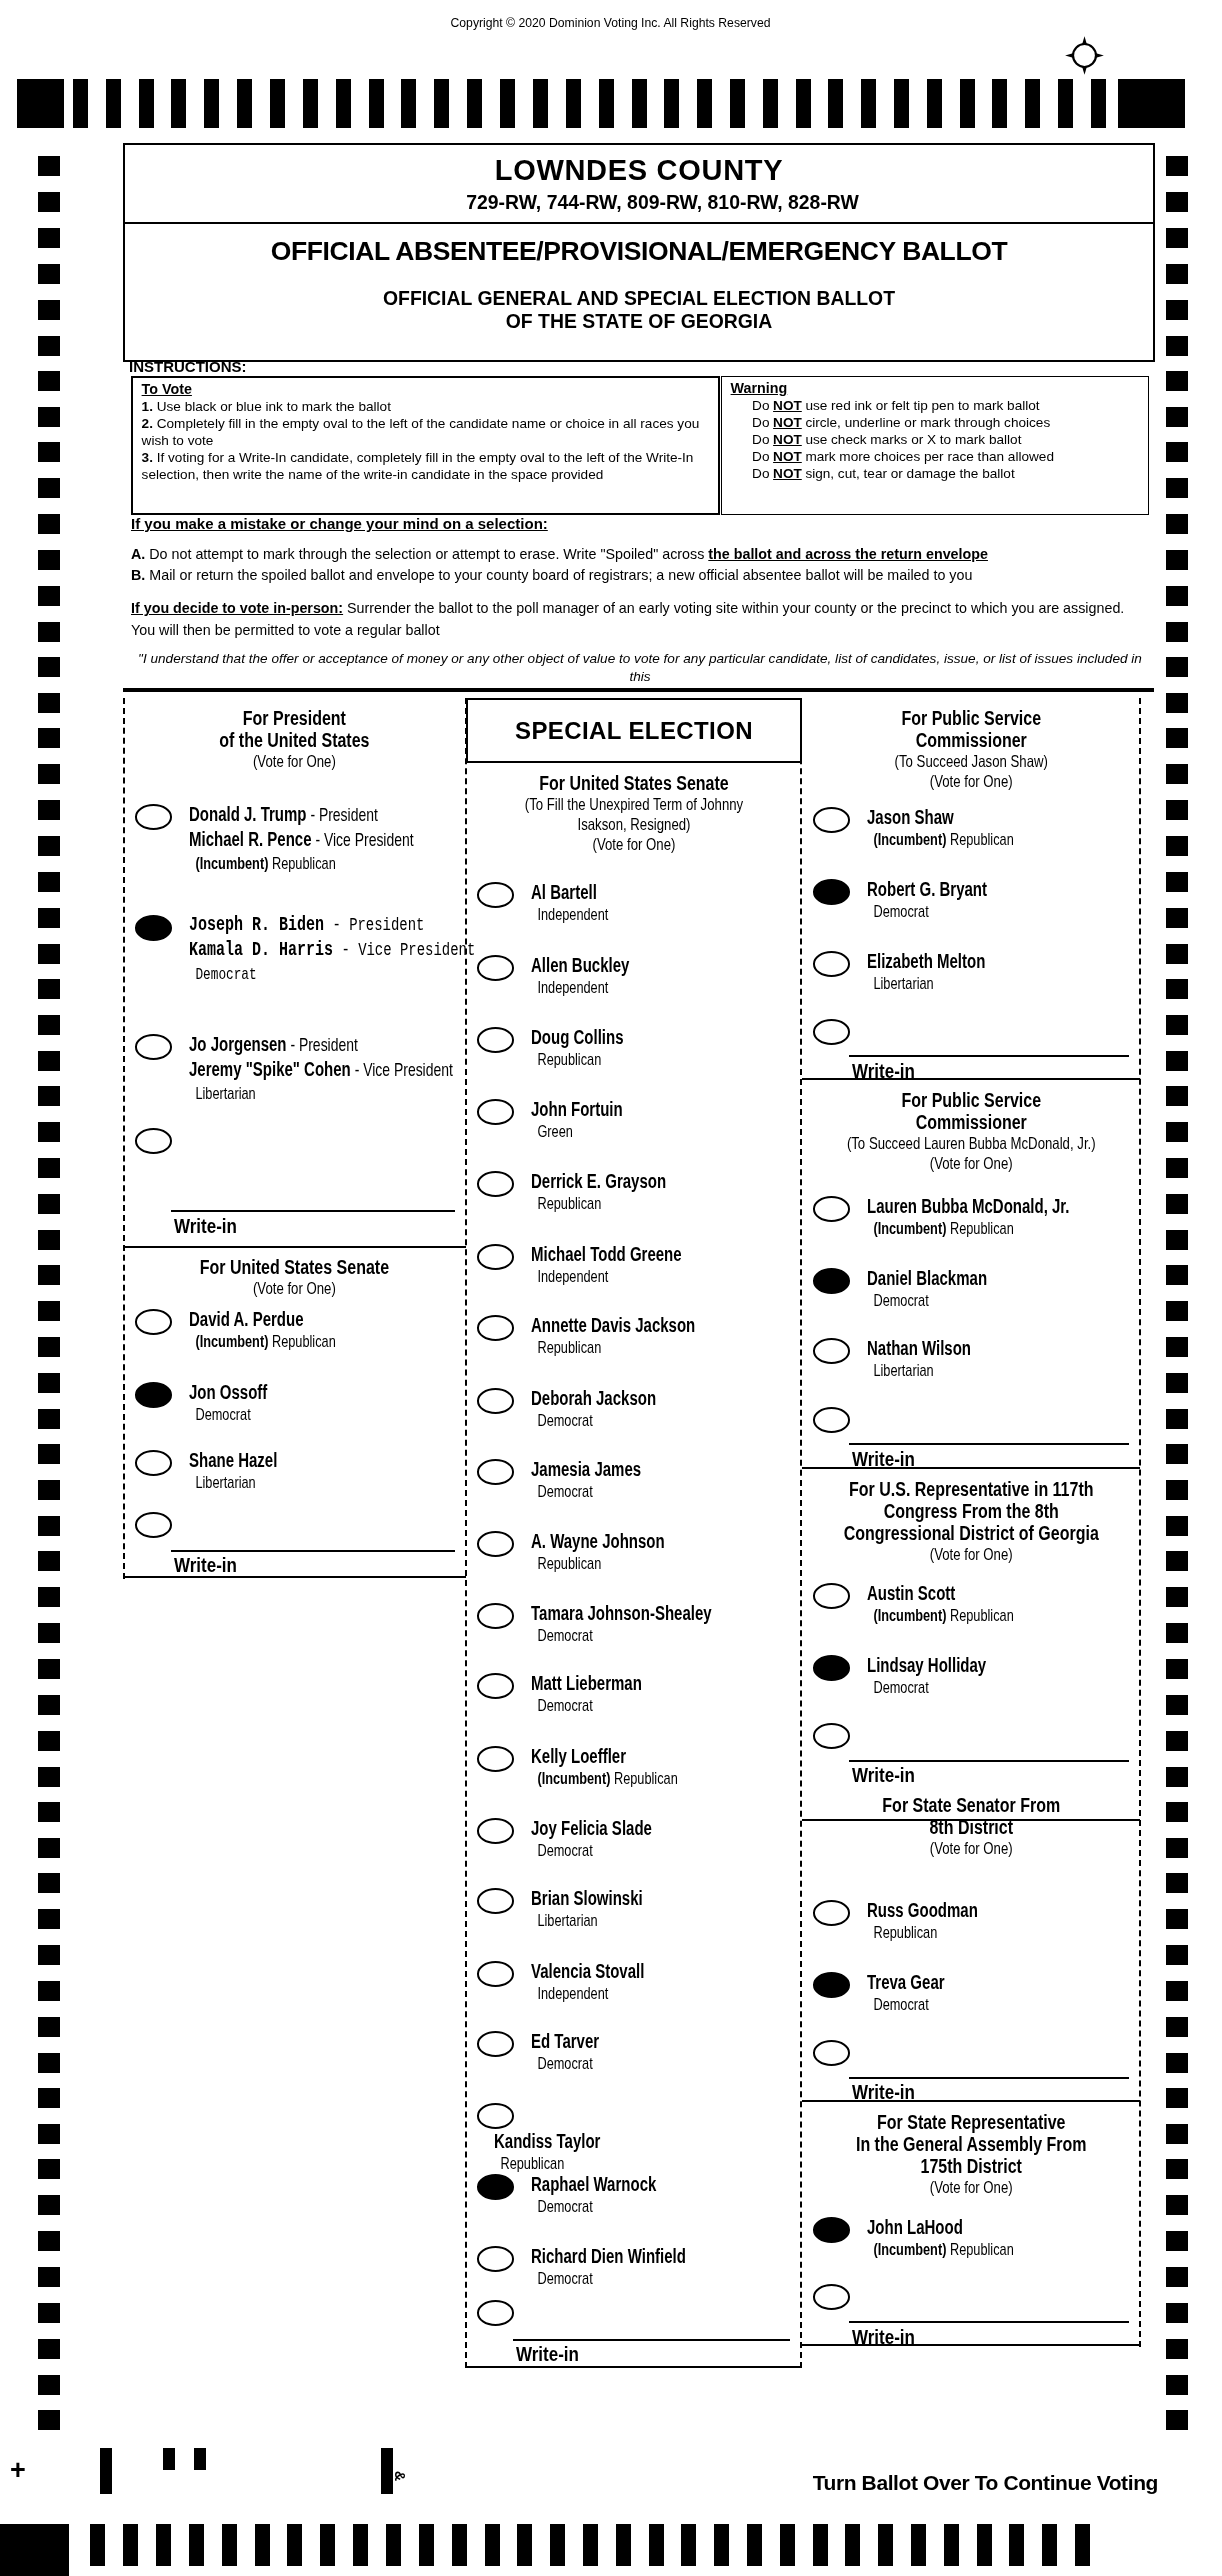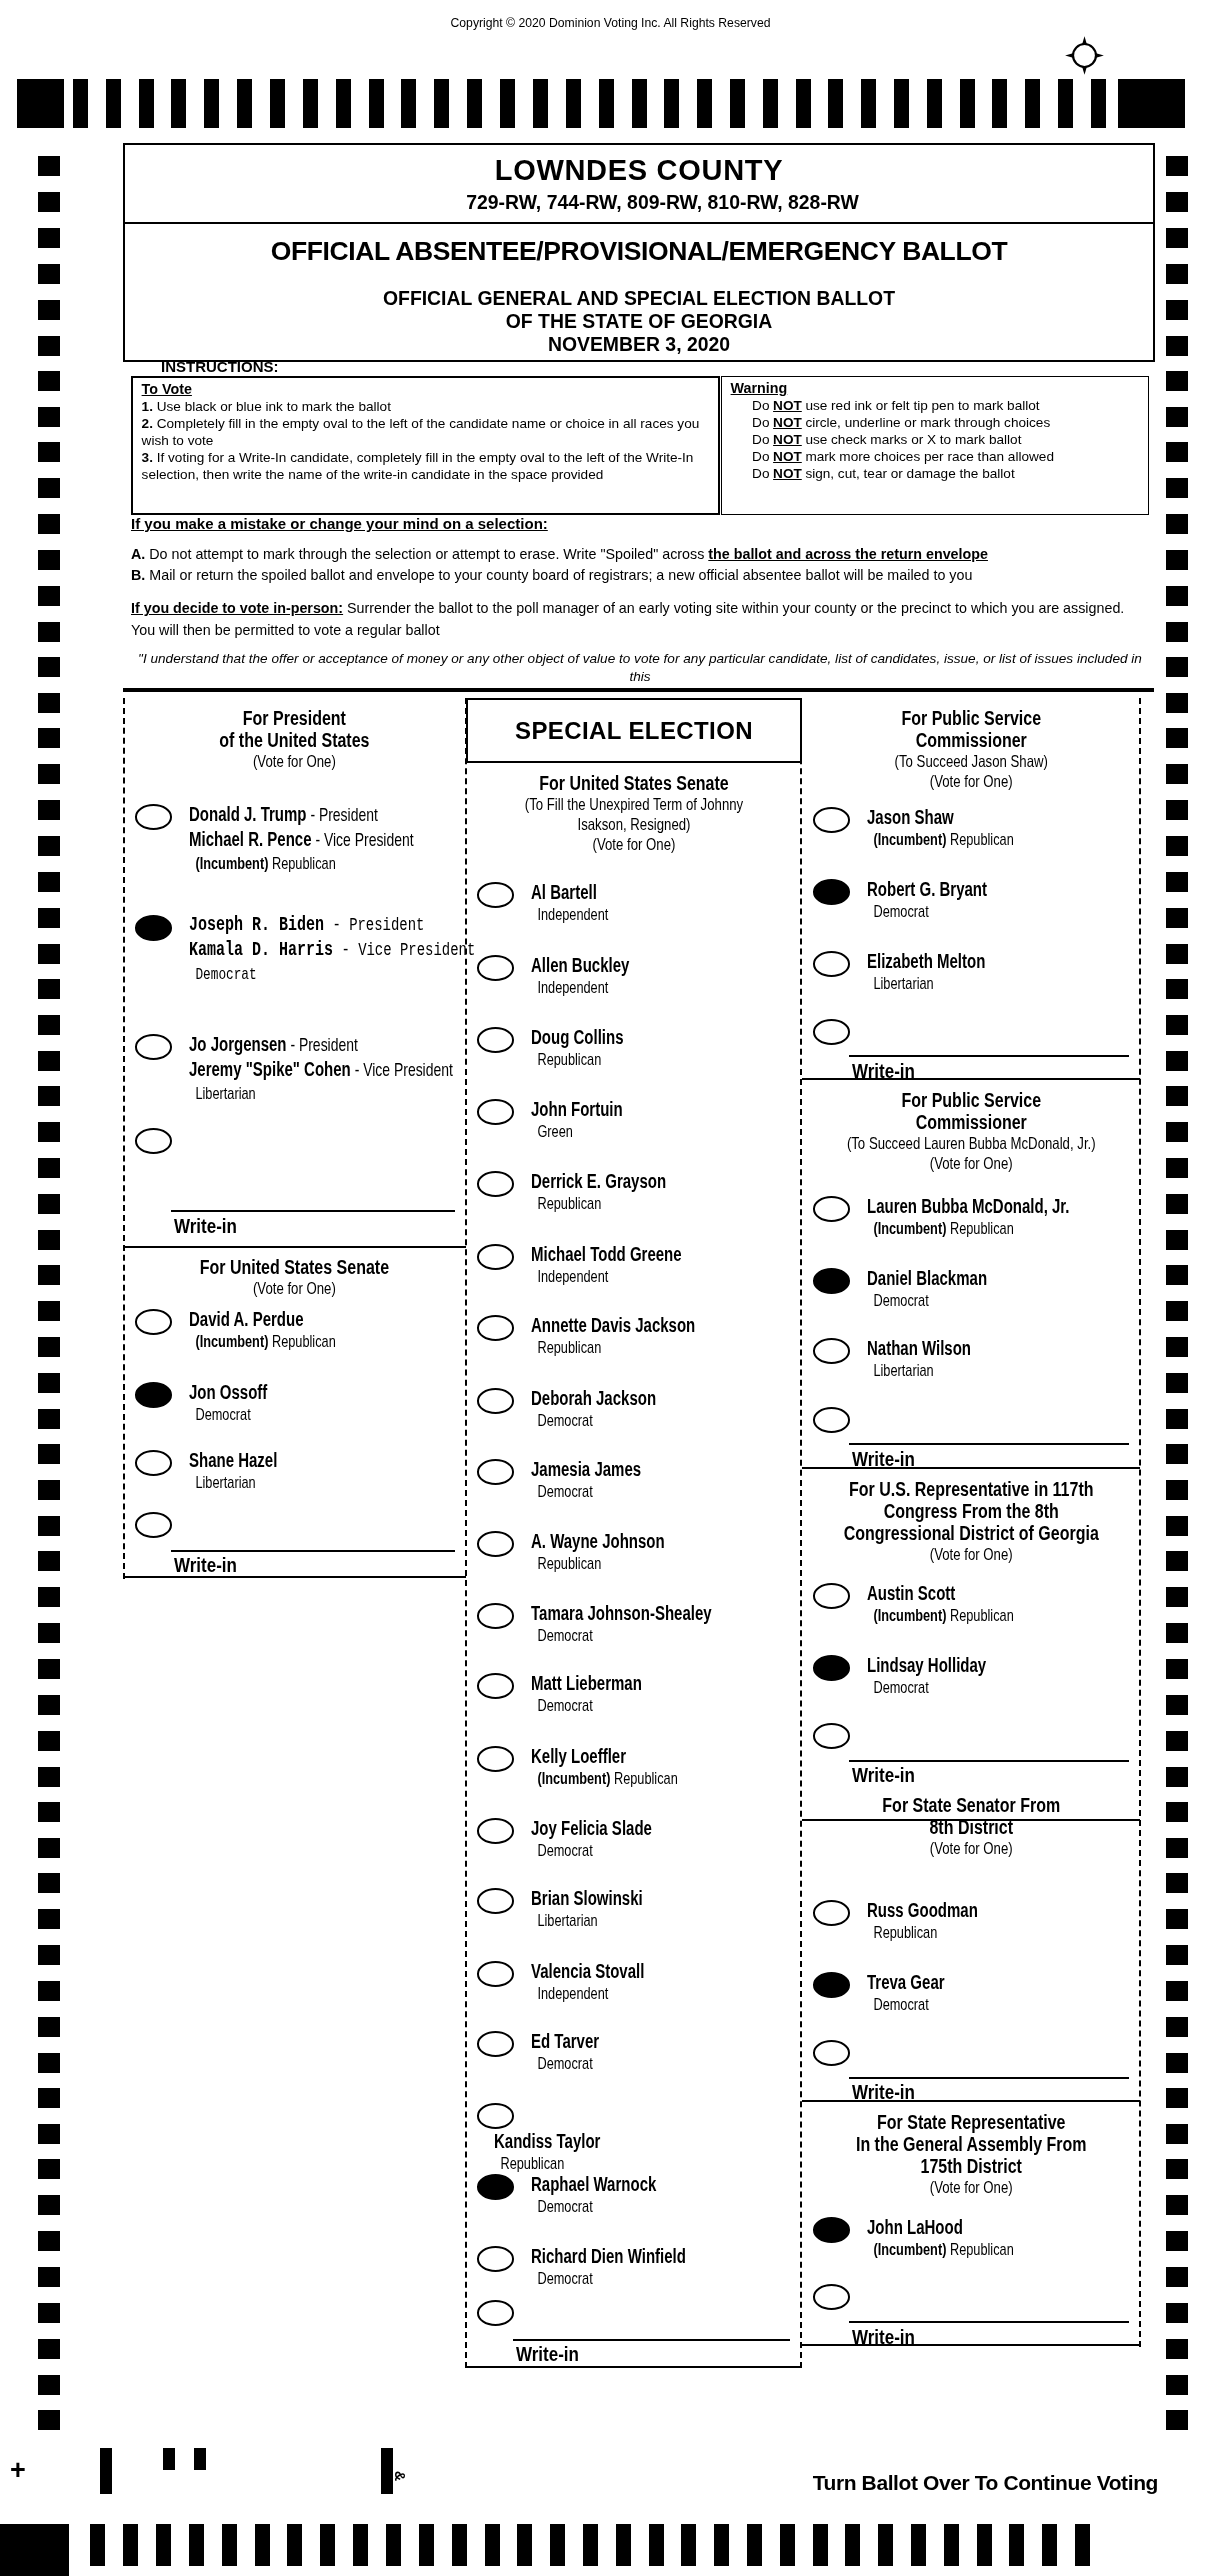--- a/index.html
+++ b/index.html
@@ -12,21 +12,21 @@
   .sq{position:absolute;background:#000;width:21.5px;height:20px;}
   
   .box1{left:123px;top:143px;width:1028px;height:77px;border:2.9px solid #000;text-align:center;}
   .box2{left:123px;top:224px;width:1028px;height:136px;border:2.2px solid #000;border-top:none;text-align:center;}
   .county{font-size:29px;font-weight:bold;letter-spacing:0.7px;margin-top:8.6px;}
   .precincts{font-size:19.4px;font-weight:bold;margin-top:4.3px;padding-left:47px;}
   .btype{font-size:26.5px;font-weight:bold;margin-top:11.5px;letter-spacing:-0.4px;}
   .eline{font-size:19.4px;font-weight:bold;line-height:23px;}
   .e1{margin-top:20px;}
   
-  .instrlabel{left:129px;top:358px;font-size:15px;font-weight:bold;margin-left:32px;}
+  .instrlabel{left:129px;top:358px;font-size:15px;font-weight:bold;}
   .tovote{left:131px;top:376px;width:589px;height:139px;border:2.9px solid #000;padding:2.9px 8.6px;box-sizing:border-box;}
   .warnbox{left:721px;top:376px;width:428px;height:139px;border:1.4px solid #000;padding:2.9px 8.6px;box-sizing:border-box;}
   .ibox p{margin:0;font-size:13.6px;line-height:17px;}
   .ibox .ttl{font-size:14.3px;}
   .wline{font-size:13.6px;line-height:17px;margin-left:21.5px;}
   .wline span{margin-right:3.6px;}
   .notes{left:131px;top:515px;width:1018px;}
   .notes .h{font-size:15px;margin-bottom:11.5px;}
   .notes p{margin:0;font-size:14.3px;line-height:21.5px;}
   .legal{text-align:center;font-style:italic;font-size:13.6px;line-height:18.6px;margin-top:8.6px;}
@@ -71,21 +71,20 @@
   </svg>
 
   <div class="abs box1">
     <div class="county">LOWNDES COUNTY</div>
     <div class="precincts">729-RW, 744-RW, 809-RW, 810-RW, 828-RW</div>
   </div>
   <div class="abs box2">
     <div class="btype">OFFICIAL ABSENTEE/PROVISIONAL/EMERGENCY BALLOT</div>
     <div class="eline e1">OFFICIAL GENERAL AND SPECIAL ELECTION BALLOT</div>
     <div class="eline">OF THE STATE OF GEORGIA</div>
-    <div class="eline">NOVEMBER 3, 2020</div>
   </div>
 
   <div class="abs instrlabel">INSTRUCTIONS:</div>
 
   <div class="abs tovote ibox">
     <p class="ttl"><span class="bu">To Vote</span></p>
     <p><span class="b">1.</span>
        <span>Use black or blue ink to mark the ballot</span></p>
     <p><span class="b">2.</span>
        <span>Completely fill in the empty oval to the left of the candidate name or choice in all races you wish to vote</span></p>

